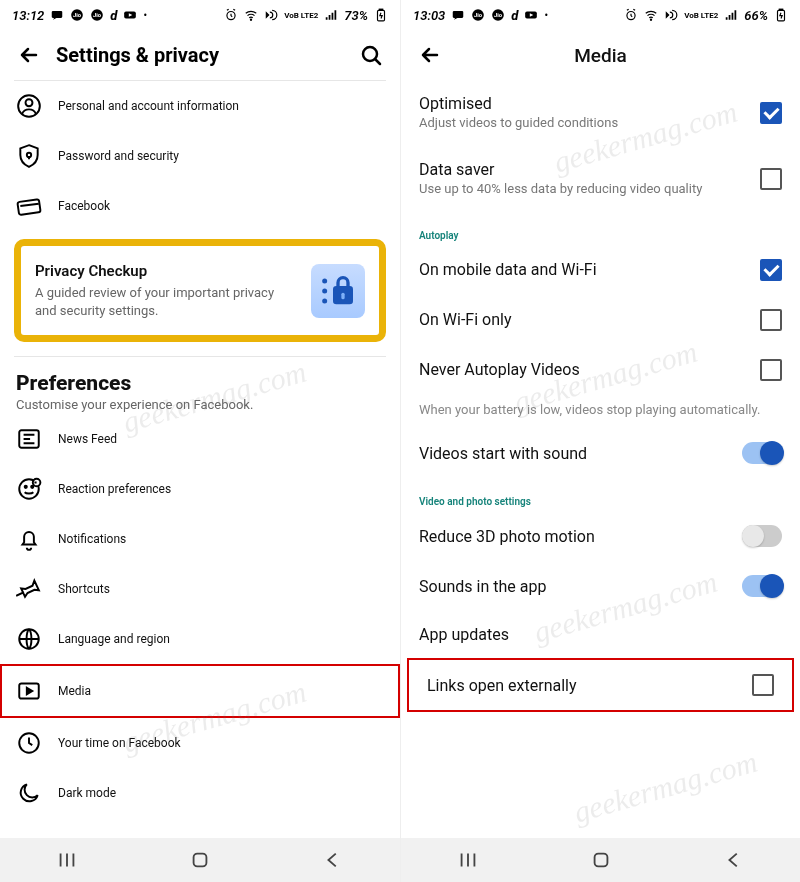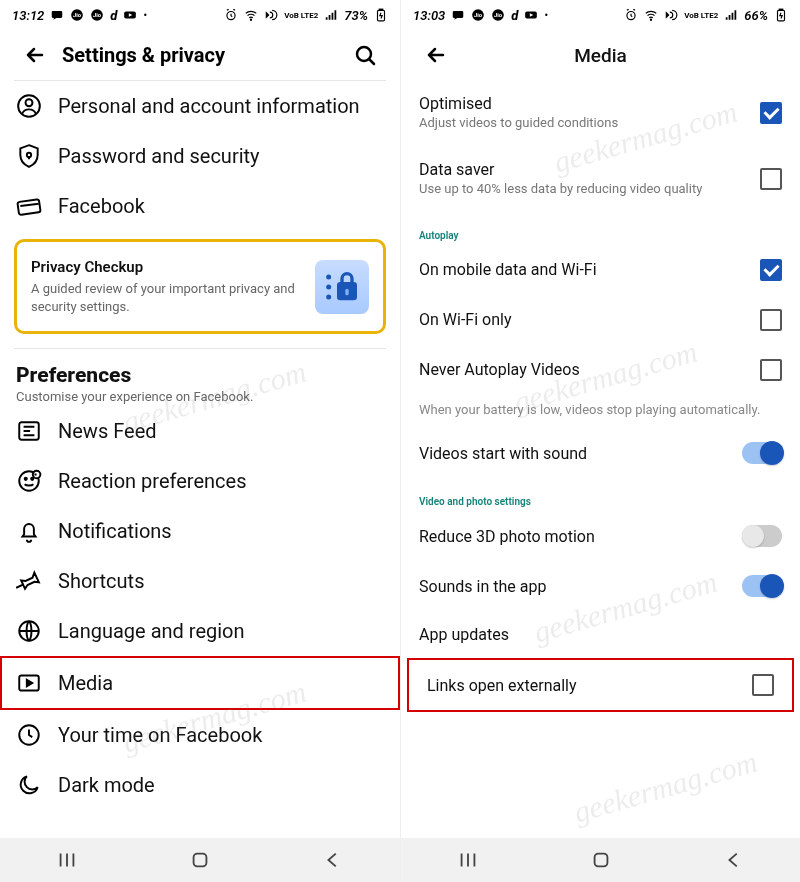--- a/index.html
+++ b/index.html
@@ -34,42 +34,42 @@
   .sb-left, .sb-right { display: flex; align-items: center; gap: 6px; }
   .sb-icon { width: 14px; height: 14px; display: inline-flex; align-items: center; justify-content: center; }
   .sb-icon svg { width: 100%; height: 100%; }
   .sb-text { font-size: 13px; font-weight: 600; font-style: italic; }
   .sb-tiny { font-size: 8px; font-weight: 700; }
   
   .appheader {
     height: 50px;
     display: flex;
     align-items: center;
-    padding: 0 22px;
+    padding: 0 16px;
     gap: 14px;
   }
   .appheader .back { width: 26px; height: 26px; display:flex; align-items:center; justify-content:center; }
   .appheader .title { font-size: 20px; font-weight: 700; flex: 1; }
   .appheader .title.center { text-align: center; font-weight: 500; font-size: 19px; color:#111; }
   .appheader .search { width:26px; height:26px; display:flex; align-items:center; justify-content:center; }
   .divider { height:1px; background:#e6e6e6; margin: 0 14px; }
   
   .content { flex:1; overflow:hidden; padding: 0 0 0 0; }
   .row {
     display:flex;
     align-items:center;
     padding: 12px 16px;
     gap: 16px;
   }
   .row .ricon { width:26px; height:26px; display:flex; align-items:center; justify-content:center; flex-shrink:0; }
   .row .ricon svg { width:100%; height:100%; }
-  .row .rlabel { font-size:20px; color:#111; }
+  .row .rlabel { font-size:12px; color:#111; }
   .card {
     margin: 8px 14px 14px 14px;
-    border: 3px solid #eab308;
+    border: 7px solid #eab308;
     border-radius: 10px;
     padding: 16px 14px;
     display:flex;
     gap:14px;
     align-items:center;
   }
   .card .ctext { flex:1; }
   .card .ctitle { font-size:15px; font-weight:600; color:#111; margin-bottom:4px; }
   .card .cdesc { font-size:13px; color:#666; line-height:1.35; }
   .card .cicon {

